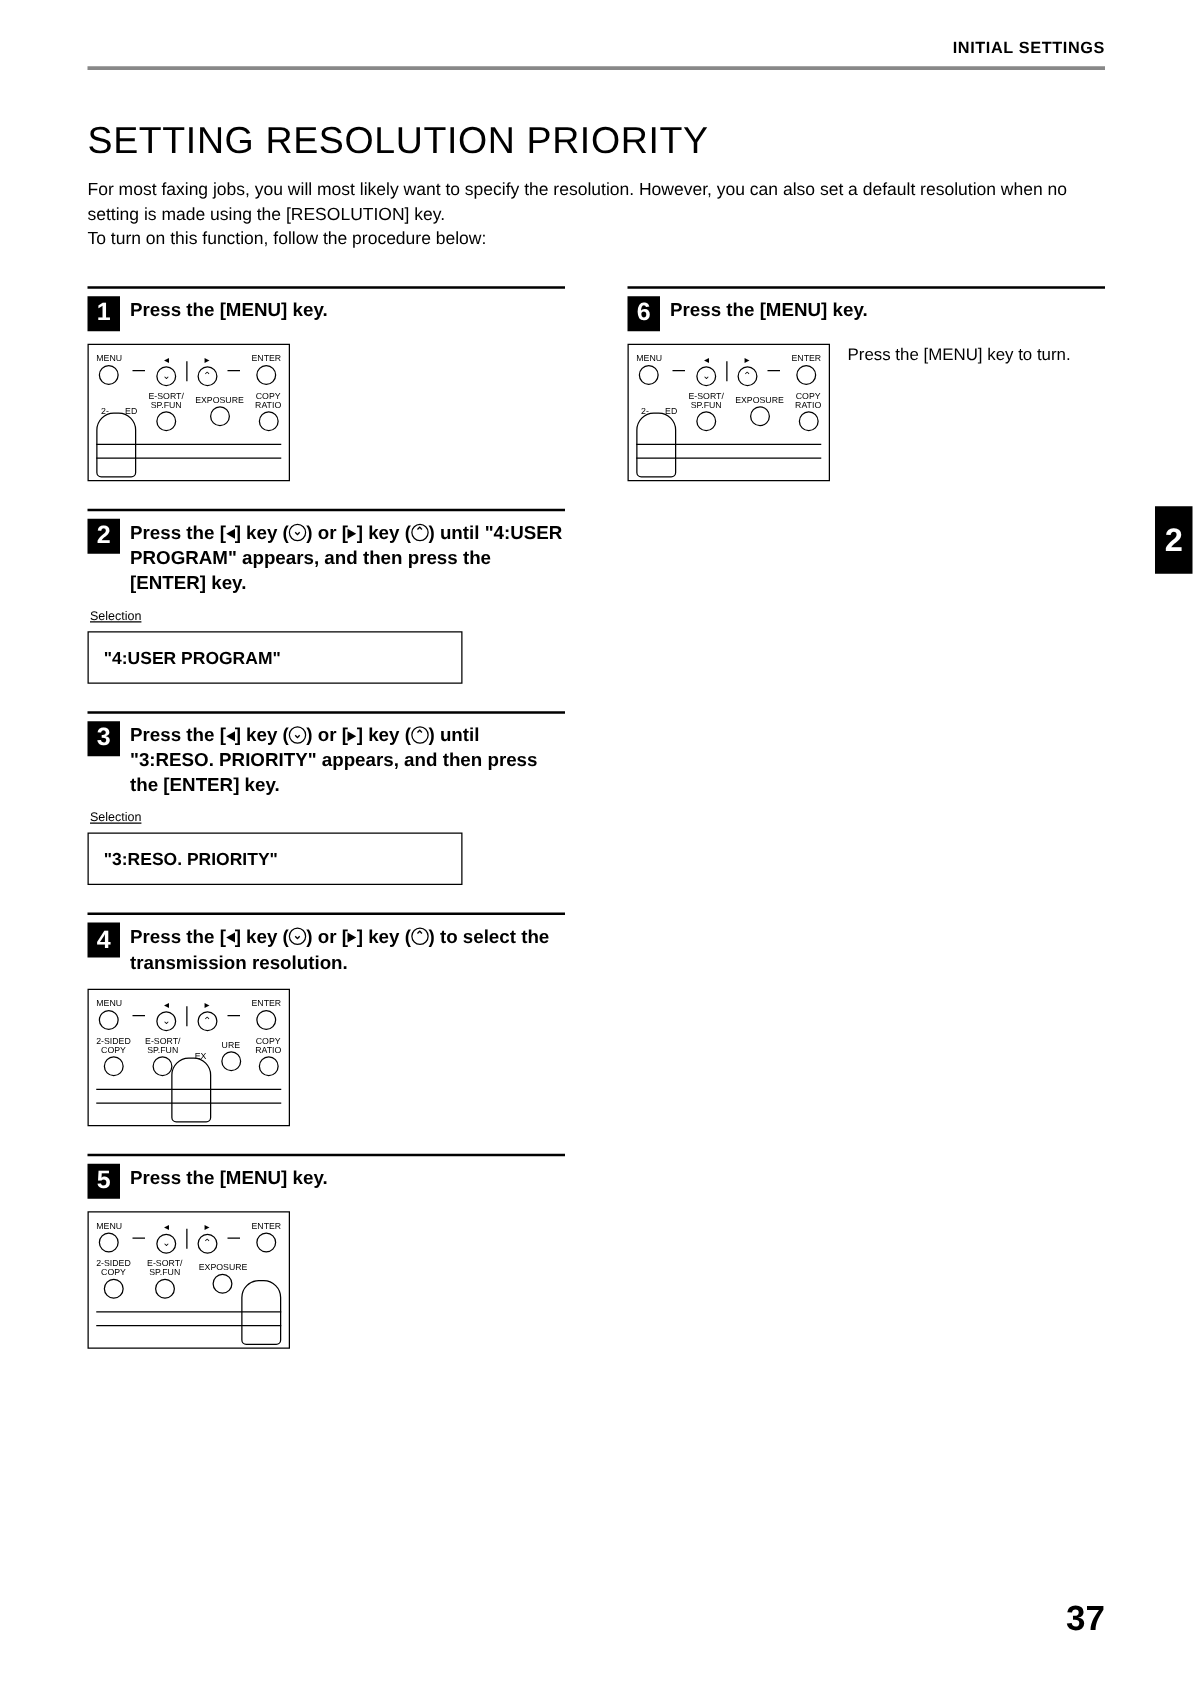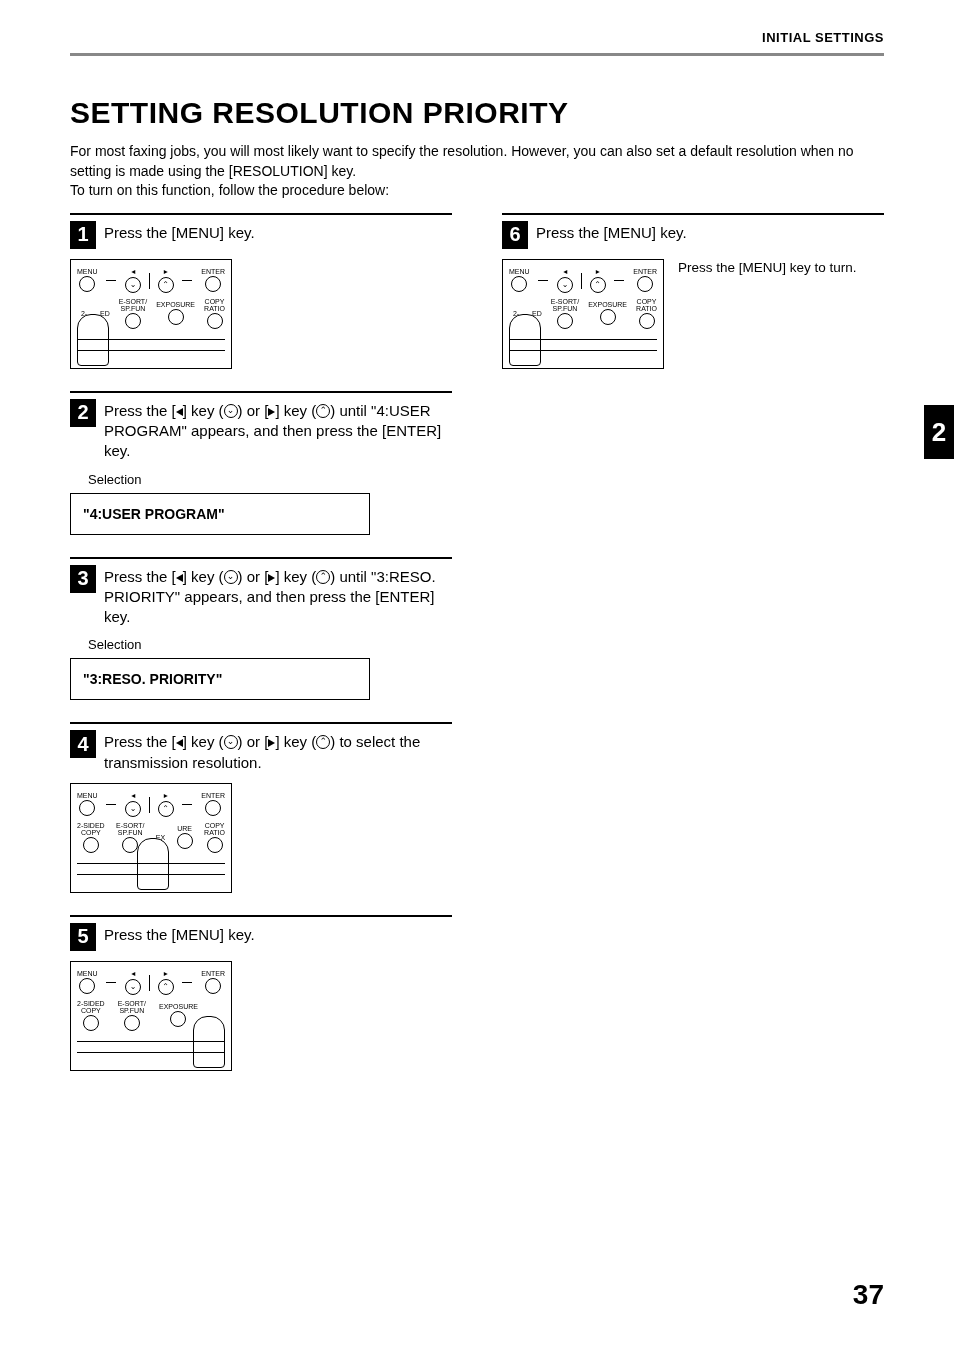--- a/index.html
+++ b/index.html
@@ -24,28 +24,28 @@
     letter-spacing: 0.5px;
     margin-bottom: 8px;
   }
   .header-rule {
     border: none;
     border-top: 3px solid #888;
     margin: 0 0 40px 0;
   }
   h1 {
     font-size: 30px;
-    font-weight: bold;
+    font-weight: normal;
     margin: 0 0 12px 0;
     letter-spacing: 0.5px;
   }
   .intro {
     font-size: 14px;
     line-height: 1.4;
-    margin-bottom: 12px;
+    margin-bottom: 28px;
   }
   .columns {
     display: flex;
     gap: 50px;
   }
   .col {
     flex: 1 1 0;
     min-width: 0;
   }
   .step {
@@ -68,21 +68,21 @@
     font-weight: bold;
     font-size: 20px;
     width: 26px;
     height: 28px;
     display: inline-flex;
     align-items: center;
     justify-content: center;
     flex-shrink: 0;
   }
   .step-title {
-    font-weight: normal;
+    font-weight: bold;
     font-size: 15px;
     line-height: 1.35;
     padding-top: 2px;
   }
   .step-body {
     margin-top: 10px;
     display: flex;
     gap: 14px;
     align-items: flex-start;
   }
@@ -161,22 +161,23 @@
   }
   .display-box {
     border: 1.5px solid #000;
     font-weight: bold;
     font-size: 14px;
     padding: 12px 12px;
     width: 300px;
     box-sizing: border-box;
   }
   .sel-label {
-    font-size: 13px;
-    margin: 10px 0 6px 18px;
+    font-size: 10px;
+    margin: 10px 0 6px 2px;
+    text-decoration: underline;
   }
   .tri {
     display:inline-block;
     width:0;height:0;
     vertical-align: middle;
   }
   .tri-left {
     border-top:4px solid transparent;
     border-bottom:4px solid transparent;
     border-right:7px solid #000;

